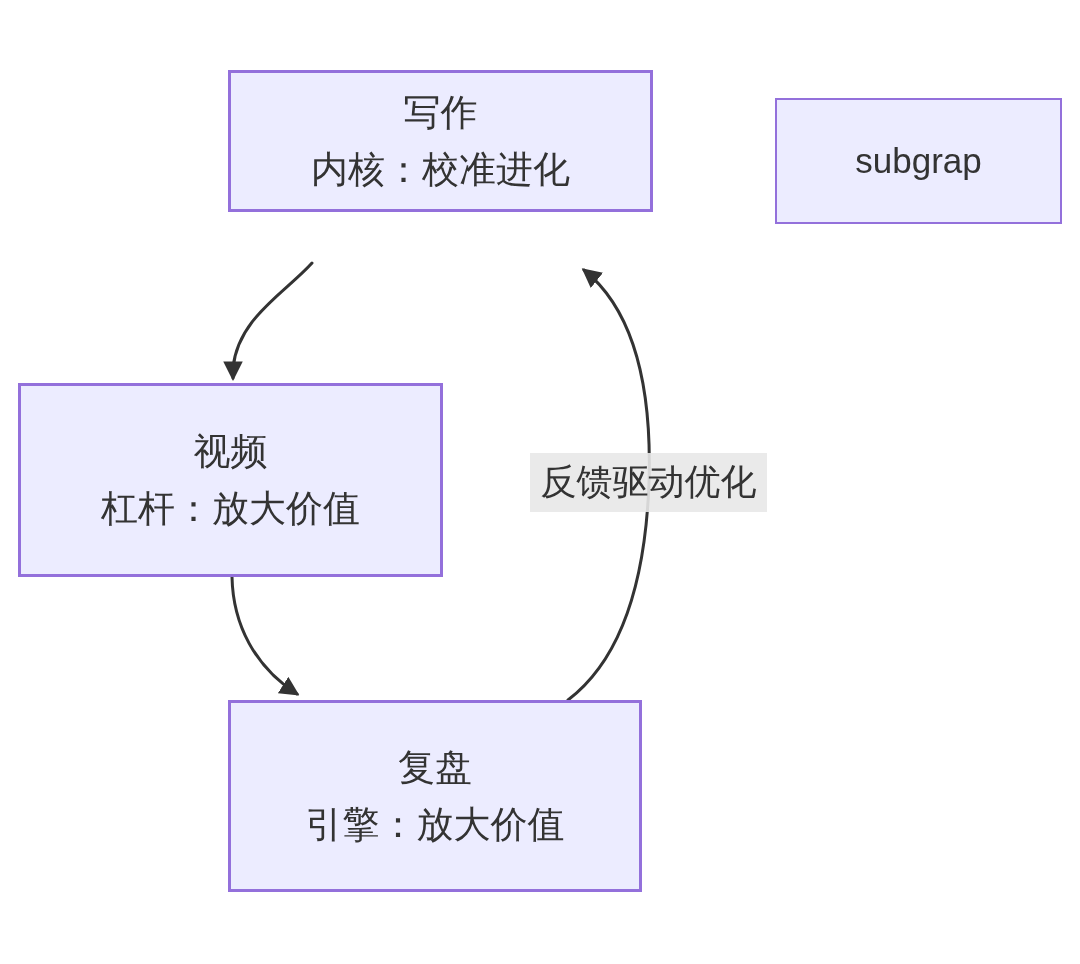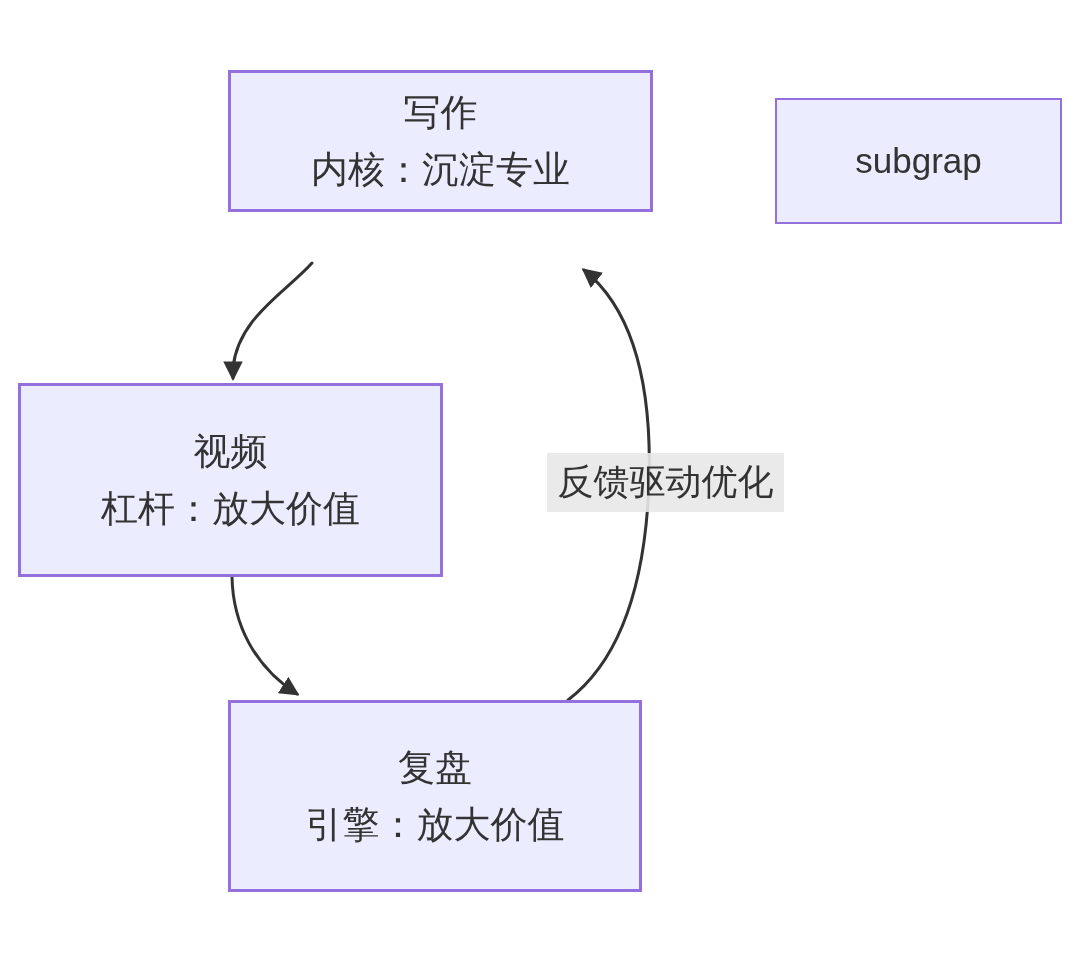--- a/index.html
+++ b/index.html
@@ -53,21 +53,20 @@
     width: 237px;
     height: 59px;
     box-sizing: border-box;
     background: rgba(232, 232, 232, 0.9);
     color: #333333;
     font-size: 36px;
     display: flex;
     align-items: center;
     justify-content: center;
     text-align: center;
-    margin-left: 17px;
   }
 </style>
 </head>
 <body>
 
 <div class="canvas">
 
   <svg class="edges-layer" viewBox="0 0 1080 964" xmlns="http://www.w3.org/2000/svg">
     <defs>
       <marker id="arrowhead" viewBox="0 0 10 10" refX="8.5" refY="5" markerWidth="6.5" markerHeight="6.5" orient="auto-start-reverse">
@@ -77,21 +76,21 @@
 
     <path d="M 312 263 C 285 293, 238 318, 233 368 L 233 378" fill="none" stroke="#333333" stroke-width="3" stroke-linecap="round" marker-end="url(#arrowhead)"></path>
 
     <path d="M 232 577 C 233 625, 255 667, 297 694" fill="none" stroke="#333333" stroke-width="3" stroke-linecap="round" marker-end="url(#arrowhead)"></path>
 
     <path d="M 568 700 C 618 662, 645 590, 649 483 C 652 390, 636 312, 584 270" fill="none" stroke="#333333" stroke-width="3" stroke-linecap="round" marker-end="url(#arrowhead)"></path>
   </svg>
 
   <div class="node" id="node-write">
     <div>写作</div>
-    <div>内核：沉淀专业</div>
+    <div>内核：校准进化</div>
   </div>
 
   <div class="node" id="node-video">
     <div>视频</div>
     <div>杠杆：放大价值</div>
   </div>
 
   <div class="node" id="node-review">
     <div>复盘</div>
     <div>引擎：放大价值</div>

